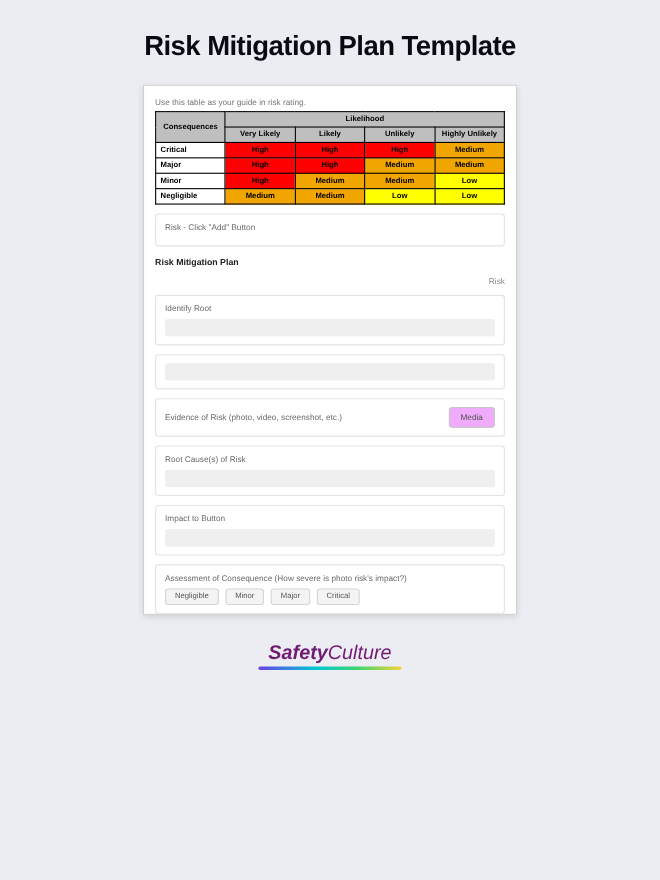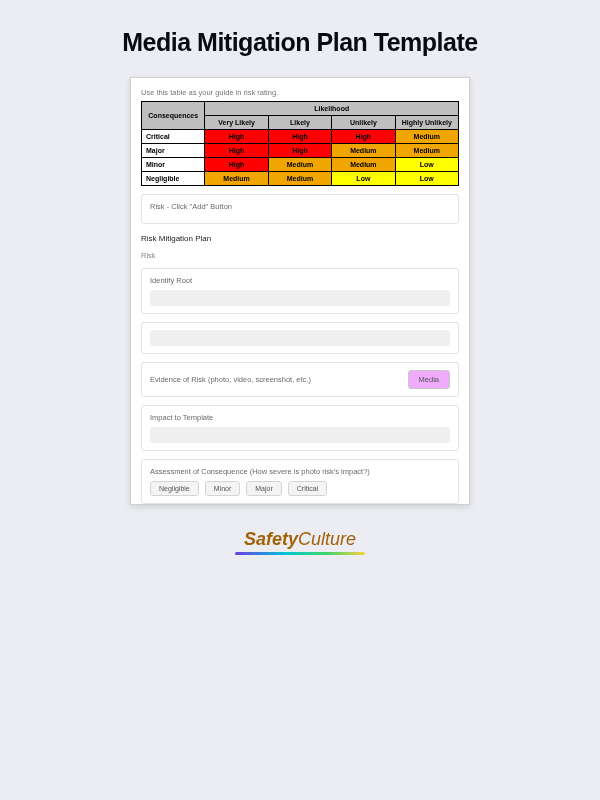--- a/index.html
+++ b/index.html
@@ -44,22 +44,22 @@
   .cell-low  { background:#ffff00; color:#000; }
   
   .section {
     border:1px solid #e3e3e3;
     border-radius:3px;
     padding:7px 8px;
     margin-top:8px;
     background:#fff;
   }
   .section-label { color:#6a6a6a; font-size:7.5px; margin-bottom:5px; }
-  .bold-head { font-weight:400; color:#222; font-size:8px; margin:10px 0 4px; }
-  .subtle { color:#888; font-size:7.5px; margin:8px 0 4px; }
+  .bold-head { font-weight:700; color:#222; font-size:8px; margin:10px 0 4px; }
+  .subtle { color:#888; font-size:7.5px; margin:8px 0 4px;text-align:right; }
   .input-slab {
     background:#efefef;
     border-radius:3px;
     height:16px;
     width:100%;
   }
   .media-row { display:flex; justify-content:space-between; align-items:center; }
   .media-btn {
     border:1px solid #c8c8c8;
     border-radius:3px;
@@ -77,35 +77,35 @@
     font-size:7px;
     color:#555;
   }
   
   .brand {
     text-align:center;
     margin-top:24px;
     font-weight:800;
     font-size:18px;
     font-style:italic;
-    color:#a16207;
+    color:#701a75;
     position:relative;
   }
   .brand .light { font-weight:500; font-style:italic; }
   .brand-underline {
     width:130px; height:3px;
     margin:2px auto 0;
     background:linear-gradient(90deg,#6b3fe4 0%,#00c7d4 40%,#3fd66b 70%,#f6d23a 100%);
     border-radius:2px;
   }
 </style>
 </head>
 <body>
 
-<div class="page-title">Media Mitigation Plan Template</div>
+<div class="page-title">Risk Mitigation Plan Template</div>
 
 <div class="sheet">
 
   <div class="guide-note">Use this table as your guide in risk rating.</div>
 
   <table class="matrix">
     <tbody>
         <tr>
       <th class="hdr" rowspan="2">Consequences</th>
       <th class="hdr" colspan="4">Likelihood</th>
@@ -161,23 +161,27 @@
 
   <div class="section">
     <div class="input-slab"></div>
   </div>
 
   <div class="section media-row">
     <div class="section-label" style="margin-bottom:0">Evidence of Risk (photo, video, screenshot, etc.)</div>
     <div class="media-btn">Media</div>
   </div>
 
+  <div class="section">
+    <div class="section-label">Root Cause(s) of Risk</div>
+    <div class="input-slab"></div>
+  </div>
 
   <div class="section">
-    <div class="section-label">Impact to Template</div>
+    <div class="section-label">Impact to Button</div>
     <div class="input-slab"></div>
   </div>
 
 
   <div class="section">
     <div class="section-label">Assessment of Consequence (How severe is photo risk's impact?)</div>
     <div class="chip-row">
       <div class="chip">Negligible</div>
       <div class="chip">Minor</div>
       <div class="chip">Major</div>

